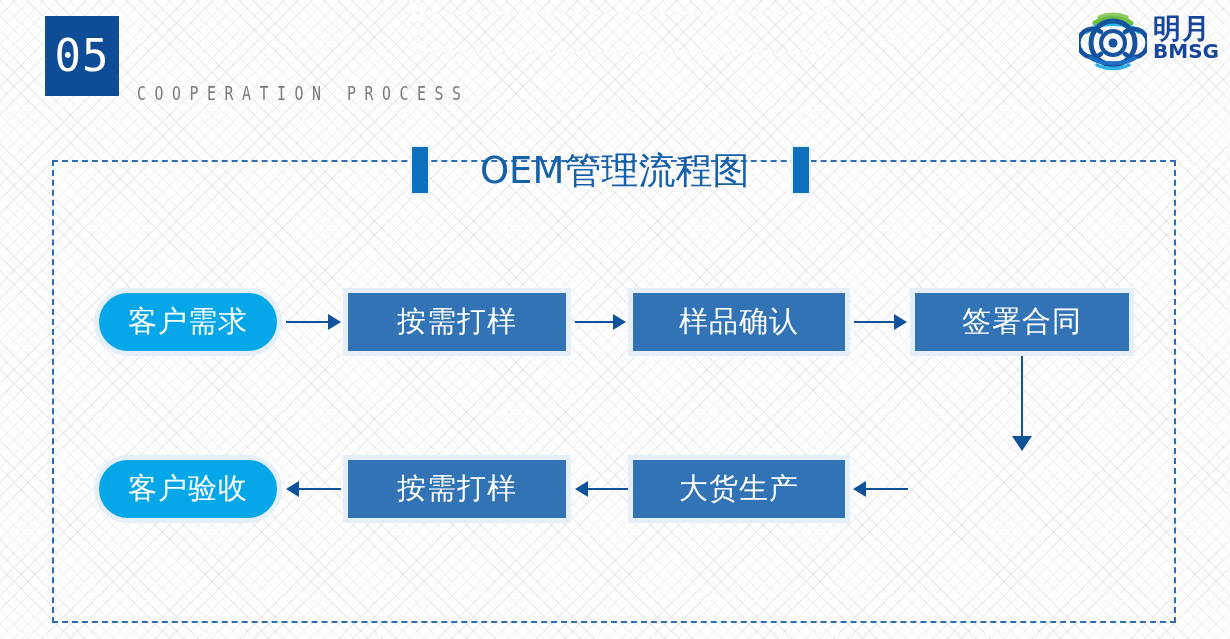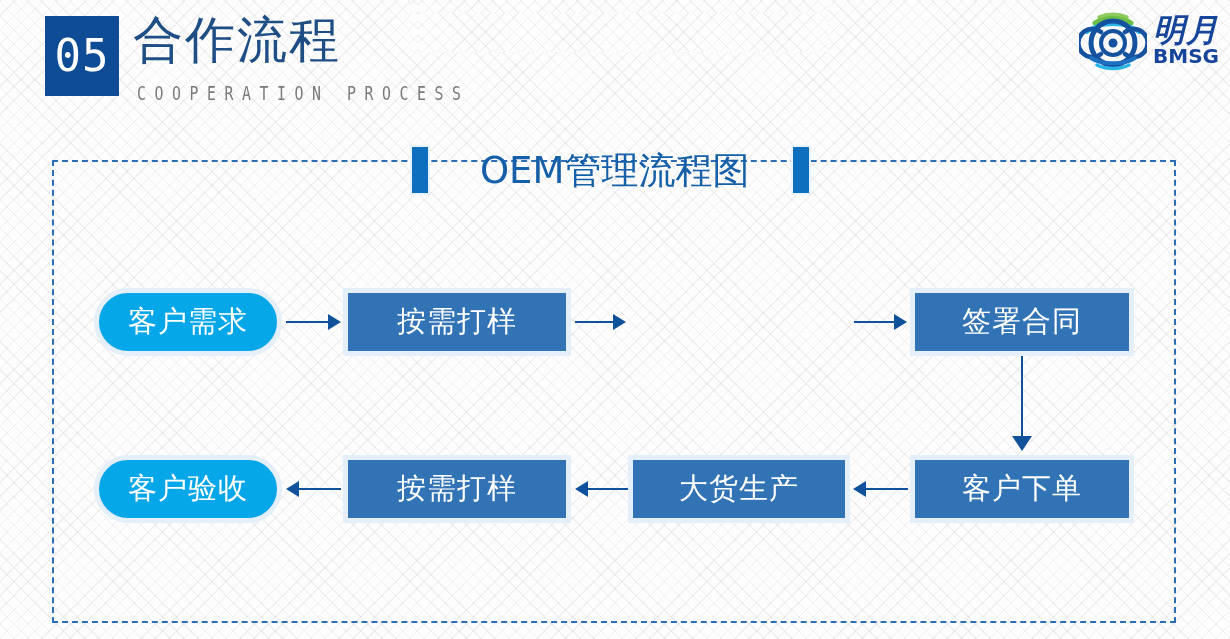--- a/index.html
+++ b/index.html
@@ -50,22 +50,22 @@
     letter-spacing:11px; white-space:nowrap;
     transform:scaleX(0.78); transform-origin:left center;
   }
 
   
   .logo { position:absolute; right:8px; top:8px; width:160px; height:68px; }
   .logo-mark { position:absolute; left:0; top:2px; width:68px; height:64px; }
   .logo-text { position:absolute; left:74px; top:6px; }
   .logo-cn {
     font-family:"DejaVu Sans","Liberation Sans",sans-serif;
-    font-size:32px; font-weight:bold; color:#17459b;
-    letter-spacing:1px; line-height:1.05;font-style:italic;
+    font-size:28px; font-weight:bold; color:#17459b;
+    letter-spacing:1px; line-height:1.05;
   }
   .logo-en {
     font-family:"DejaVu Sans","Liberation Sans",sans-serif;
     font-size:20px; font-weight:bold; color:#17459b;
     letter-spacing:0px; line-height:1.05; margin-top:-2px;
   }
 
   
   .panel {
     position:absolute; left:52px; top:160px;
@@ -156,21 +156,20 @@
 <body>
 
 <div id="slide">
 
   <div class="header">
 
     <div class="num-badge">
       <span class="num">05</span>
     </div>
 
-    <div class="title-cn">合作流程</div>
     <div class="title-en">COOPERATION PROCESS</div>
 
     <div class="logo">
       <div class="logo-mark">
         <svg width="68" height="64" viewBox="0 0 68 64">
 
           <path d="M16 13 A26 18 0 0 1 52 13" fill="none" stroke="#6cbe45" stroke-width="5" stroke-linecap="round"></path>
           <path d="M20 7 A24 14 0 0 1 48 7" fill="none" stroke="#8dcb5e" stroke-width="3.5" stroke-linecap="round"></path>
 
           <path d="M8 22 A30 16 0 0 1 60 22" fill="none" stroke="#2ab3e6" stroke-width="4" stroke-linecap="round"></path>
@@ -201,23 +200,23 @@
   <div class="title-band">
     <div class="band-bar"></div>
     <div class="band-spacer-l"></div>
     <div class="band-title">OEM管理流程图</div>
     <div class="band-spacer-r"></div>
     <div class="band-bar"></div>
   </div>
 
   <div class="node pill r1 c0">客户需求</div>
   <div class="node rect r1 c1">按需打样</div>
+  <div class="node rect r1 c2">样品确认</div>
   <div class="node rect r1 c3">签署合同</div>
 
-  <div class="node rect r2 c3">客户下单</div>
   <div class="node rect r2 c2">大货生产</div>
   <div class="node rect r2 c1">按需打样</div>
   <div class="node pill r2 c0">客户验收</div>
 
   <div class="conn h-line" style="left:286px; width:44px;"></div>
   <div class="arrow-r" style="left:328px;"></div>
 
   <div class="conn h-line" style="left:575px; width:40px;"></div>
   <div class="arrow-r" style="left:613px;"></div>
 

